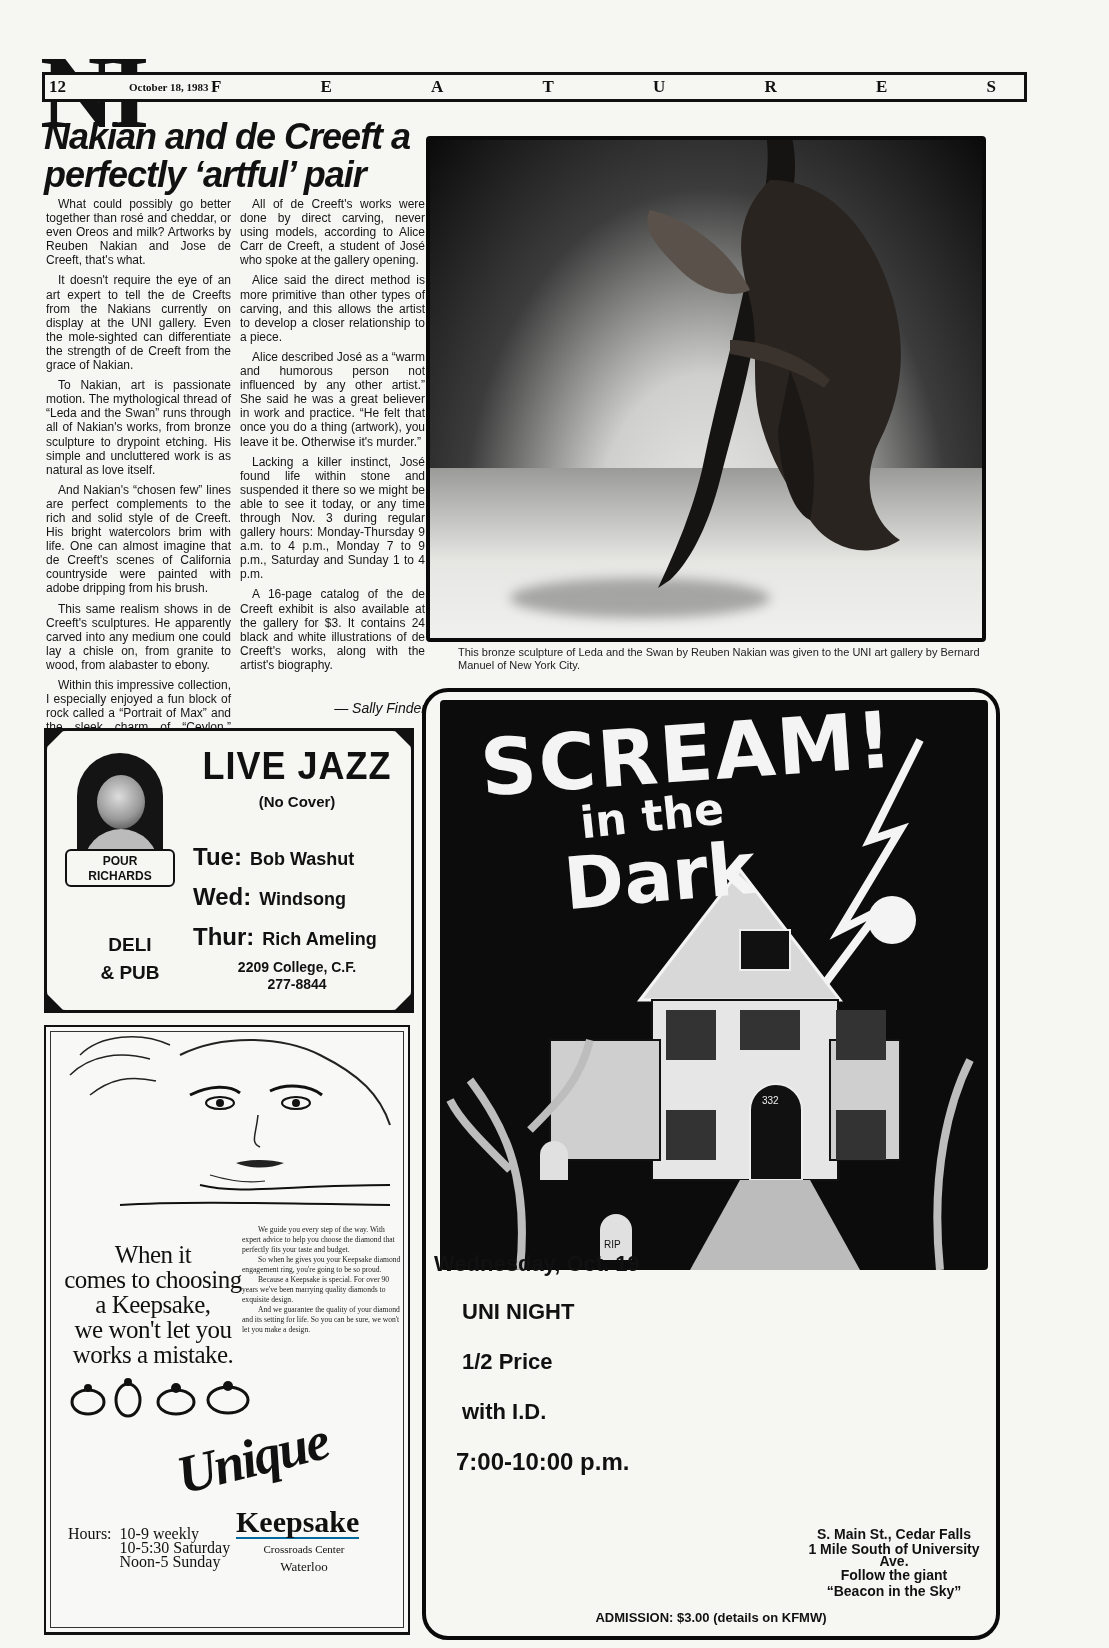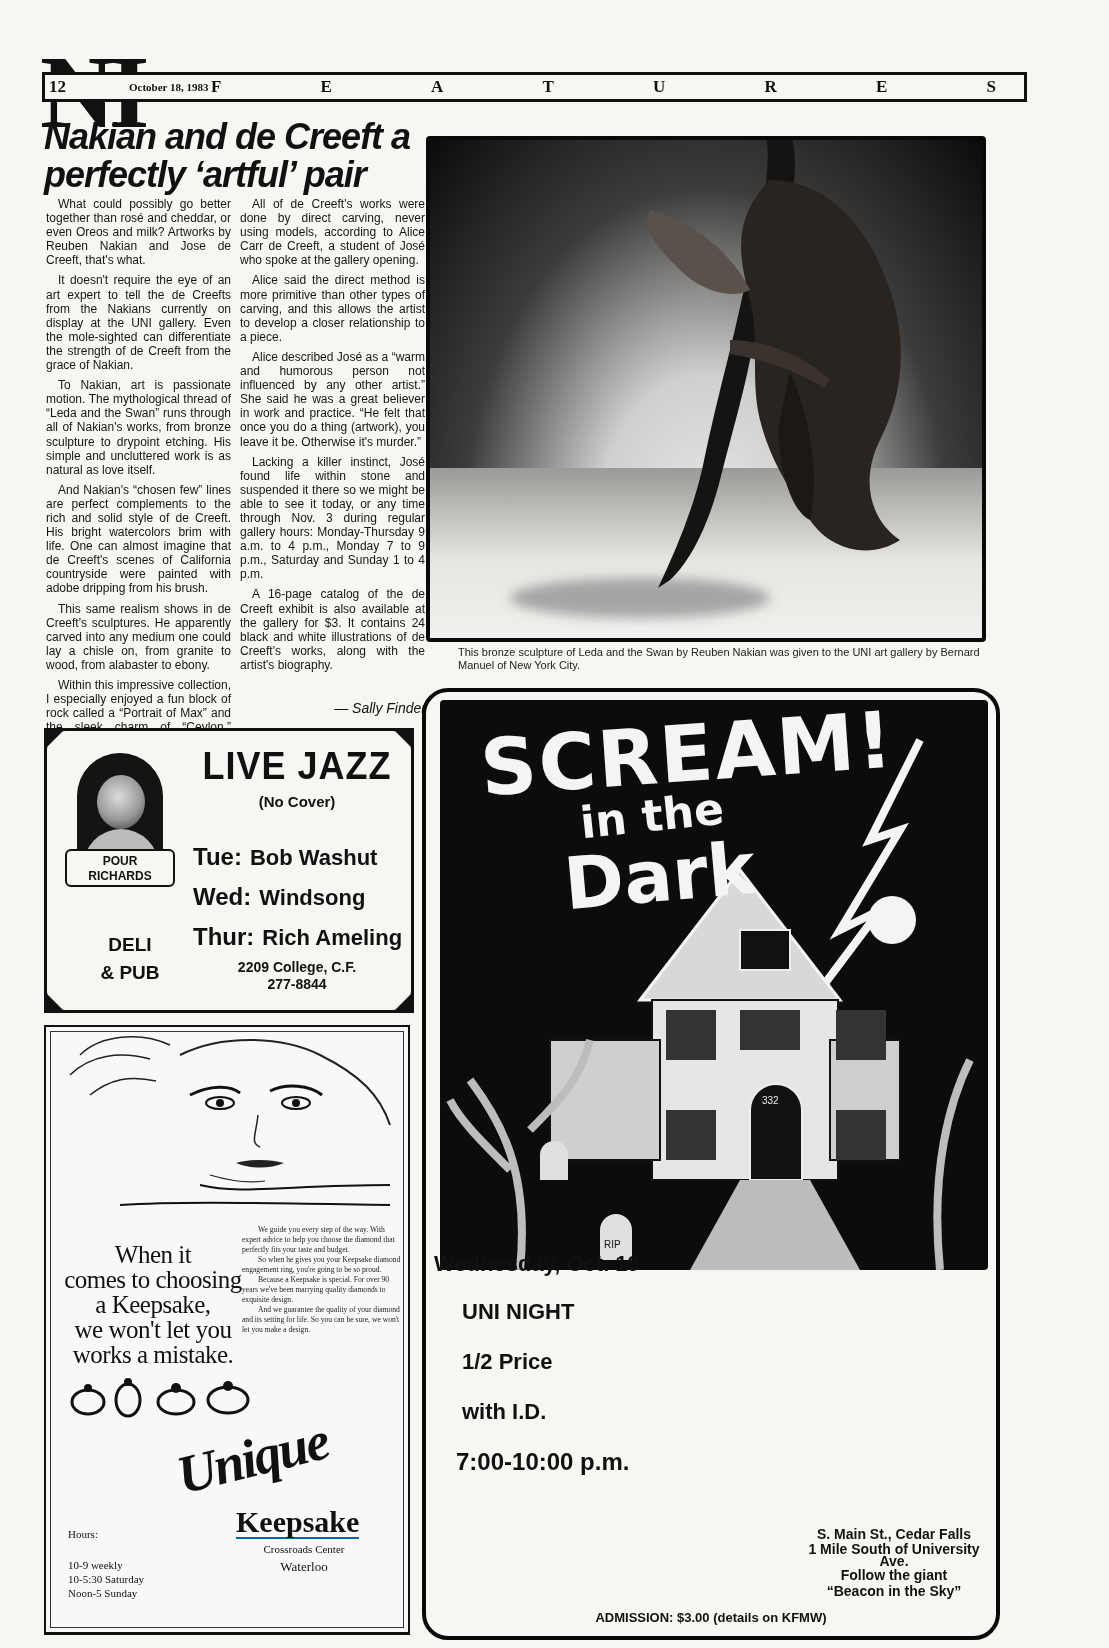--- a/index.html
+++ b/index.html
@@ -38,37 +38,37 @@
   .jazz-ad .c-br { right: -3px; bottom: -3px; clip-path: polygon(100% 0, 100% 100%, 0 100%); }
   .arch { position: absolute; left: 30px; top: 22px; width: 86px; height: 110px; background: #141414; border-radius: 43px 43px 0 0; overflow: hidden; }
   .arch .face { position: absolute; left: 20px; top: 22px; width: 48px; height: 54px; border-radius: 50%; background: radial-gradient(circle at 45% 40%, #ddd 0%, #999 55%, #333 100%); }
   .arch .shoulders { position: absolute; left: 6px; top: 76px; width: 76px; height: 40px; border-radius: 40px 40px 0 0; background: #bbb; }
   .pour-plate { position: absolute; left: 18px; top: 118px; width: 110px; height: 38px; border: 2px solid #111; border-radius: 6px; background: #f6f6f3; text-align: center; font-weight: 700; font-size: 12px; line-height: 15px; padding-top: 3px; }
   .jazz-title { position: absolute; left: 140px; top: 14px; width: 220px; text-align: center; font-weight: 900; font-size: 36px; letter-spacing: 1px; transform: scaleY(1.1); }
   .jazz-sub { position: absolute; left: 140px; top: 62px; width: 220px; text-align: center; font-weight: 700; font-size: 15px; }
   .lineup { position: absolute; left: 146px; top: 100px; width: 220px; }
   .lineup .row { display: flex; align-items: baseline; gap: 8px; margin-bottom: 8px; margin-top: 12px; }
   .lineup .day { font-weight: 900; font-size: 24px; }
-  .lineup .act { font-weight: 700; font-size: 22px; }
+  .lineup .act { font-weight: 700; font-size: 18px; }
   .deli { position: absolute; left: 38px; top: 200px; width: 90px; text-align: center; font-weight: 900; font-size: 19px; line-height: 28px; }
   .jazz-addr { position: absolute; left: 150px; top: 228px; width: 200px; text-align: center; font-weight: 700; font-size: 14px; line-height: 17px; }
 
   
   .keepsake-ad { position: absolute; left: 44px; top: 1025px; width: 366px; height: 610px; border: 2px solid #111; border-bottom-width: 3px; background: #f8f8f6; }
   .keepsake-ad .inner { position: absolute; left: 4px; top: 4px; right: 4px; bottom: 4px; border: 1px solid #333; }
   .woman-sketch { position: absolute; left: 14px; top: 8px; width: 340px; height: 180px; }
   .ks-headline { position: absolute; left: 12px; top: 215px; width: 190px; text-align: center; font-family: "Liberation Serif", serif; font-size: 25px; line-height: 25px; letter-spacing: -0.5px; }
   .ks-copy { position: absolute; left: 196px; top: 198px; width: 162px; font-family: "Liberation Serif", serif; font-size: 7.6px; line-height: 10px; color: #222; }
   .ks-copy p { text-indent: 16px; }
   .rings { position: absolute; left: 22px; top: 345px; width: 200px; height: 50px; }
   .unique { position: absolute; left: 130px; top: 400px; font-family: "Liberation Serif", serif; font-style: italic; font-weight: 900; font-size: 54px; transform: rotate(-14deg); letter-spacing: -2px; }
   .ks-brand { position: absolute; left: 190px; top: 480px; font-family: "Liberation Serif", serif; font-weight: 700; font-size: 30px; border-bottom: 2px solid #0369a1; line-height: 30px; }
   .ks-center { position: absolute; left: 178px; top: 514px; width: 160px; text-align: center; font-family: "Liberation Serif", serif; font-size: 11px; line-height: 17px; }
   .ks-city { position: absolute; left: 178px; top: 532px; width: 160px; text-align: center; font-family: "Liberation Serif", serif; font-size: 13px; }
-  .ks-hours { position: absolute; left: 22px; top: 500px; font-family: "Liberation Serif", serif; font-size: 11px; line-height: 14px; display: flex; gap: 17px; flex-direction: column; }
+  .ks-hours { position: absolute; left: 22px; top: 500px; font-family: "Liberation Serif", serif; font-size: 16px; line-height: 14px; display: flex; gap: 8px; }
 
   
   .scream-ad { position: absolute; left: 422px; top: 688px; width: 578px; height: 952px; border: 4px solid #0a0a0a; border-radius: 26px; background: #f6f6f3; overflow: hidden; }
   .scream-art { position: absolute; left: 14px; top: 8px; width: 548px; height: 570px; background: #0c0c0c; border-radius: 4px; }
   .scream-title { position: absolute; left: 40px; top: 14px; font-family: "DejaVu Sans", sans-serif; font-weight: 900; font-size: 78px; line-height: 80px; color: #f4f4f4; transform: rotate(-4deg); letter-spacing: 2px; }
   .scream-in { position: absolute; left: 140px; top: 90px; font-family: "DejaVu Sans", sans-serif; font-weight: 900; font-size: 44px; color: #f4f4f4; transform: rotate(-6deg); }
   .scream-dark { position: absolute; left: 124px; top: 134px; font-family: "DejaVu Sans", sans-serif; font-weight: 900; font-size: 72px; color: #f4f4f4; transform: rotate(-5deg); }
   .house { position: absolute; left: 0; top: 0; width: 548px; height: 570px; }
   .event-lines { position: absolute; left: 8px; top: 560px; width: 240px; }
   .event-lines .ev { font-weight: 700; font-size: 22px; line-height: 24px; }

